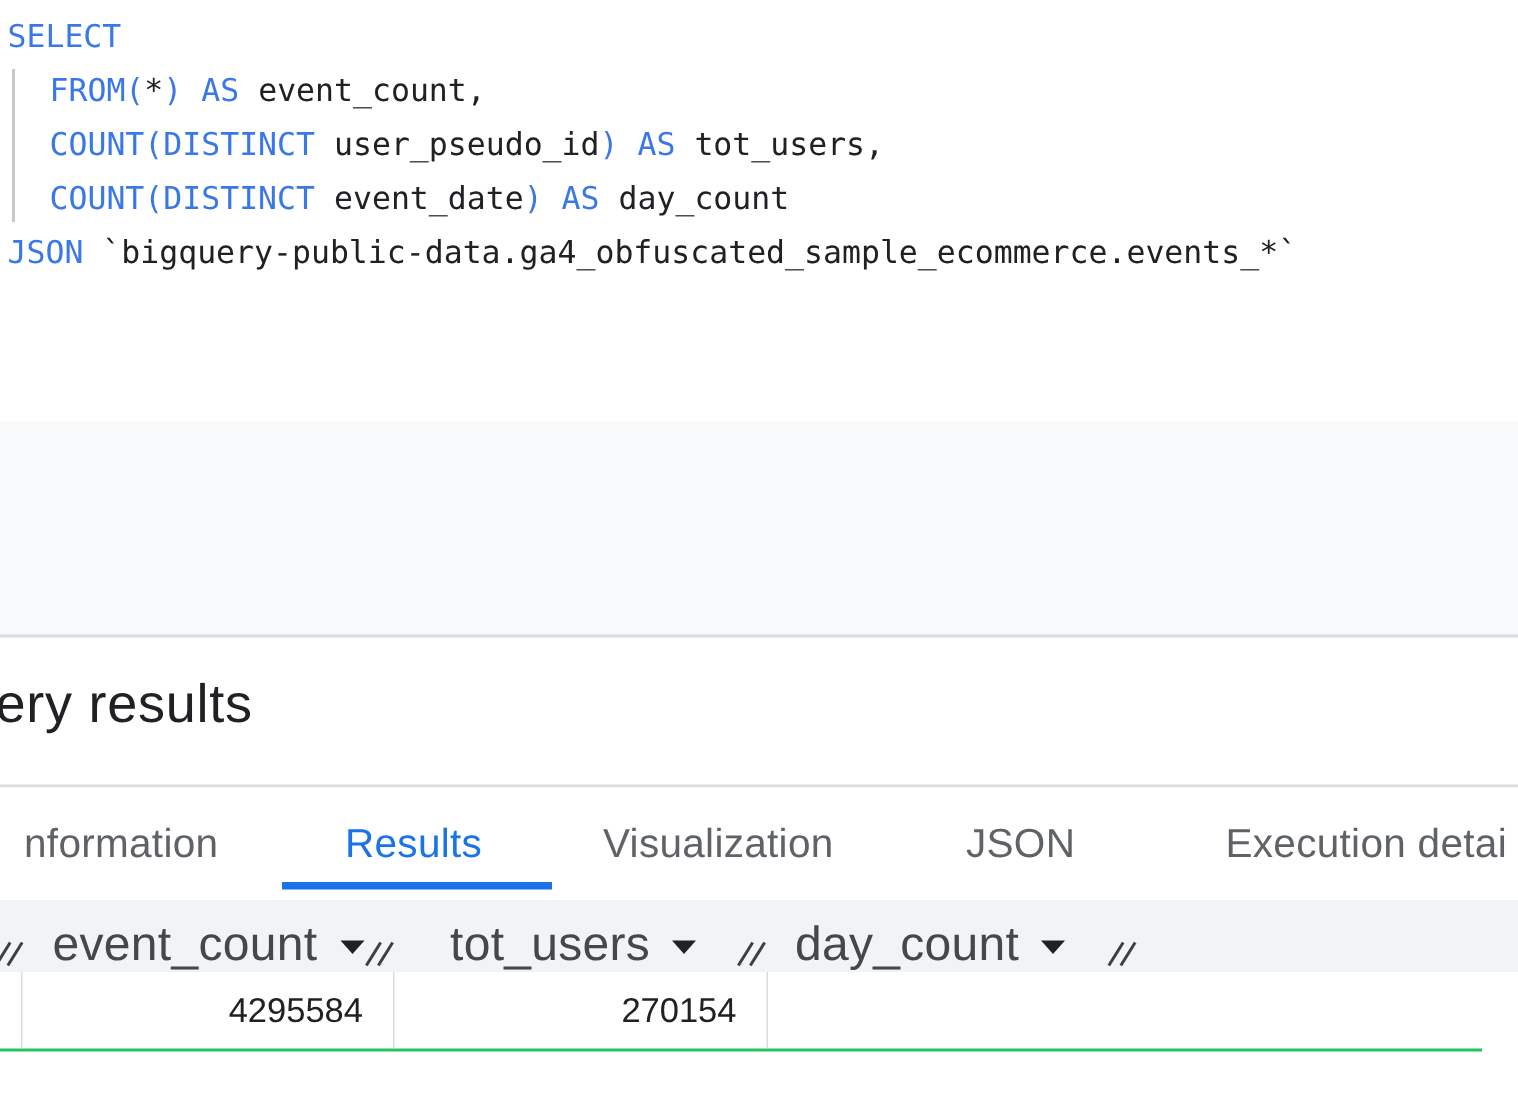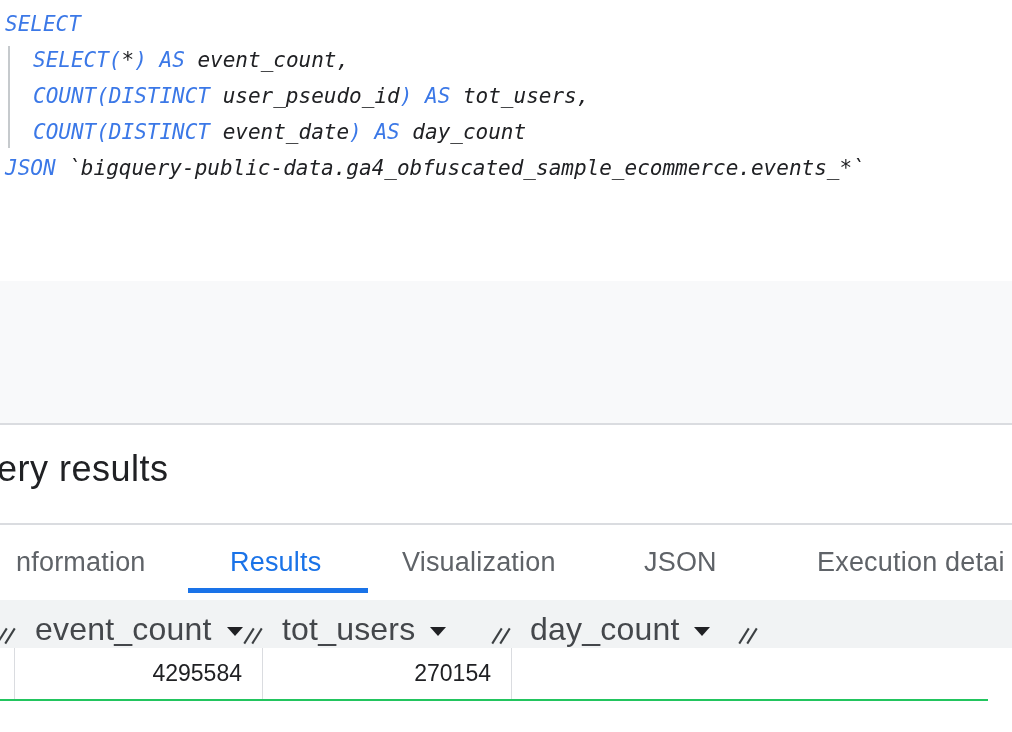--- a/index.html
+++ b/index.html
@@ -1,21 +1,21 @@
 <!DOCTYPE html>
 <html><head>
 <meta charset="utf-8">
 <style>
   * { margin:0; padding:0; box-sizing:border-box; }
   html,body { width:1012px; height:732px; overflow:hidden; background:#fff;
               font-family:"Liberation Sans", sans-serif; color:#202124; }
   .screen { position:relative; width:1012px; height:732px; background:#fff; }
 
   
-  .editor { position:absolute; top:0; left:0; width:1012px; height:281px; background:#fff;font-style:italic; }
+  .editor { position:absolute; top:0; left:0; width:1012px; height:281px; background:#fff; }
   .indent-guide { position:absolute; left:8px; top:46px; width:2px; height:102px; background:#c6cacd; }
   #code { position:absolute; top:6px; left:0; right:0;
           font-family:"DejaVu Sans Mono","Liberation Mono",monospace; font-size:21px; }
   .line { height:36px; line-height:36px; white-space:pre; padding-left:5px; }
   .line.indent { padding-left:33px; }
   .kw { color:#3b78e7; }
   .pl { color:#202124; }
 
   
   .statusbar { position:absolute; top:281px; left:0; width:1012px; height:144px;
@@ -60,21 +60,21 @@
 </style>
 </head>
 <body>
 
 <div class="screen">
 
   <div class="editor">
     <div class="indent-guide"></div>
     <div id="code">
         <div class="line"><span class="kw">SELECT</span></div>
-        <div class="line indent"><span class="kw">SELECT(</span><span class="pl">*</span><span class="kw">)</span><span class="pl"> </span><span class="kw">AS</span><span class="pl"> event_count,</span></div>
+        <div class="line indent"><span class="kw">FROM(</span><span class="pl">*</span><span class="kw">)</span><span class="pl"> </span><span class="kw">AS</span><span class="pl"> event_count,</span></div>
         <div class="line indent"><span class="kw">COUNT(DISTINCT</span><span class="pl"> user_pseudo_id</span><span class="kw">)</span><span class="pl"> </span><span class="kw">AS</span><span class="pl"> tot_users,</span></div>
         <div class="line indent"><span class="kw">COUNT(DISTINCT</span><span class="pl"> event_date</span><span class="kw">)</span><span class="pl"> </span><span class="kw">AS</span><span class="pl"> day_count</span></div>
         <div class="line"><span class="kw">JSON</span><span class="pl"> `bigquery-public-data.ga4_obfuscated_sample_ecommerce.events_*`</span></div>
       </div>
   </div>
 
   <div class="statusbar">
     <div class="status-text">ry completed</div>
     <div class="quota-chip">
       <span>on-demand processing quota</span>
@@ -93,21 +93,21 @@
       <span class="tab" style="left: 644px;">JSON</span>
       <span class="tab" style="left: 817px;">Execution detai</span>
     </div>
 
   <div class="rtable">
     <div class="thead" id="thead">
         <div class="hlabel" style="left: 35px;">
           <span>event_count</span>
           <span class="caret"></span>
         </div>
-        <div class="hlabel" style="left: 282px;">
+        <div class="hlabel" style="left: 300px;">
           <span>tot_users</span>
           <span class="caret"></span>
         </div>
         <div class="hlabel" style="left: 530px;">
           <span>day_count</span>
           <span class="caret"></span>
         </div>
         <div class="handle" style="left: -3px;"></div>
         <div class="handle" style="left: 244px;"></div>
         <div class="handle" style="left: 492px;"></div>

